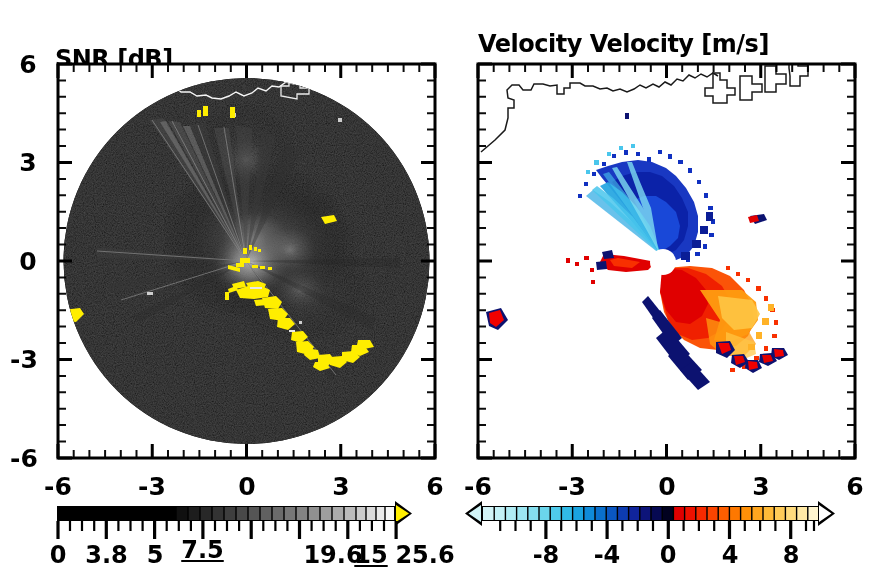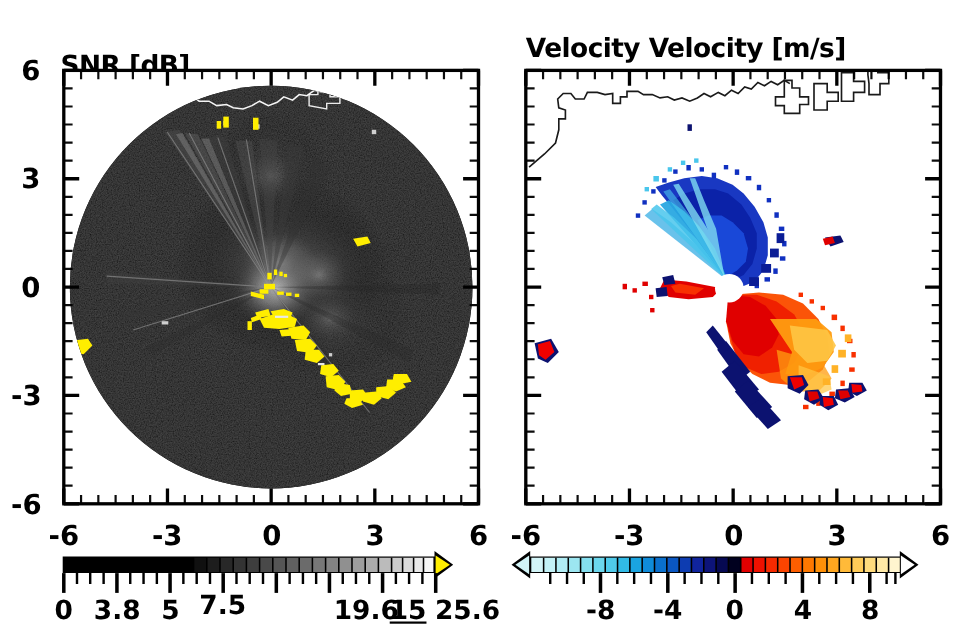--- a/index.html
+++ b/index.html
@@ -618,21 +618,21 @@
 
   <div class="axlabel" style="left:454px;top:472px;width:48px;">-6</div>
   <div class="axlabel" style="left:548px;top:472px;width:48px;">-3</div>
   <div class="axlabel" style="left:647px;top:472px;width:40px;">0</div>
   <div class="axlabel" style="left:741px;top:472px;width:40px;">3</div>
   <div class="axlabel" style="left:835px;top:472px;width:40px;">6</div>
 
   <div class="cblabel" style="left:44px;top:541px;width:28px;">0</div>
   <div class="cblabel" style="left:79px;top:541px;width:55px;">3.8</div>
   <div class="cblabel" style="left:141px;top:541px;width:28px;">5</div>
-  <div class="cblabel" style="left:175px;top:536px;width:55px;">7.5</div>
+  <div class="cblabel" style="left:175px;top:536px;width:55px;text-decoration:underline;">7.5</div>
   <div class="cblabel" style="left:277px;top:569px;width:45px;transform:translateX(-50%);margin-left:38px;">10</div>
   <div class="cblabel" style="left:333px;top:541px;width:68px;transform:translateX(-50%);">19.6</div>
   <div class="cblabel" style="left:371px;top:541px;width:45px;transform:translateX(-50%);text-decoration:underline;">15</div>
   <div class="cblabel" style="left:425px;top:541px;width:68px;transform:translateX(-50%);">25.6</div>
 
   <div class="cblabel" style="left:546px;top:541px;width:48px;transform:translateX(-50%);">-8</div>
   <div class="cblabel" style="left:607px;top:541px;width:48px;transform:translateX(-50%);">-4</div>
   <div class="cblabel" style="left:668px;top:541px;width:30px;transform:translateX(-50%);">0</div>
   <div class="cblabel" style="left:730px;top:541px;width:30px;transform:translateX(-50%);">4</div>
   <div class="cblabel" style="left:791px;top:541px;width:30px;transform:translateX(-50%);">8</div>

